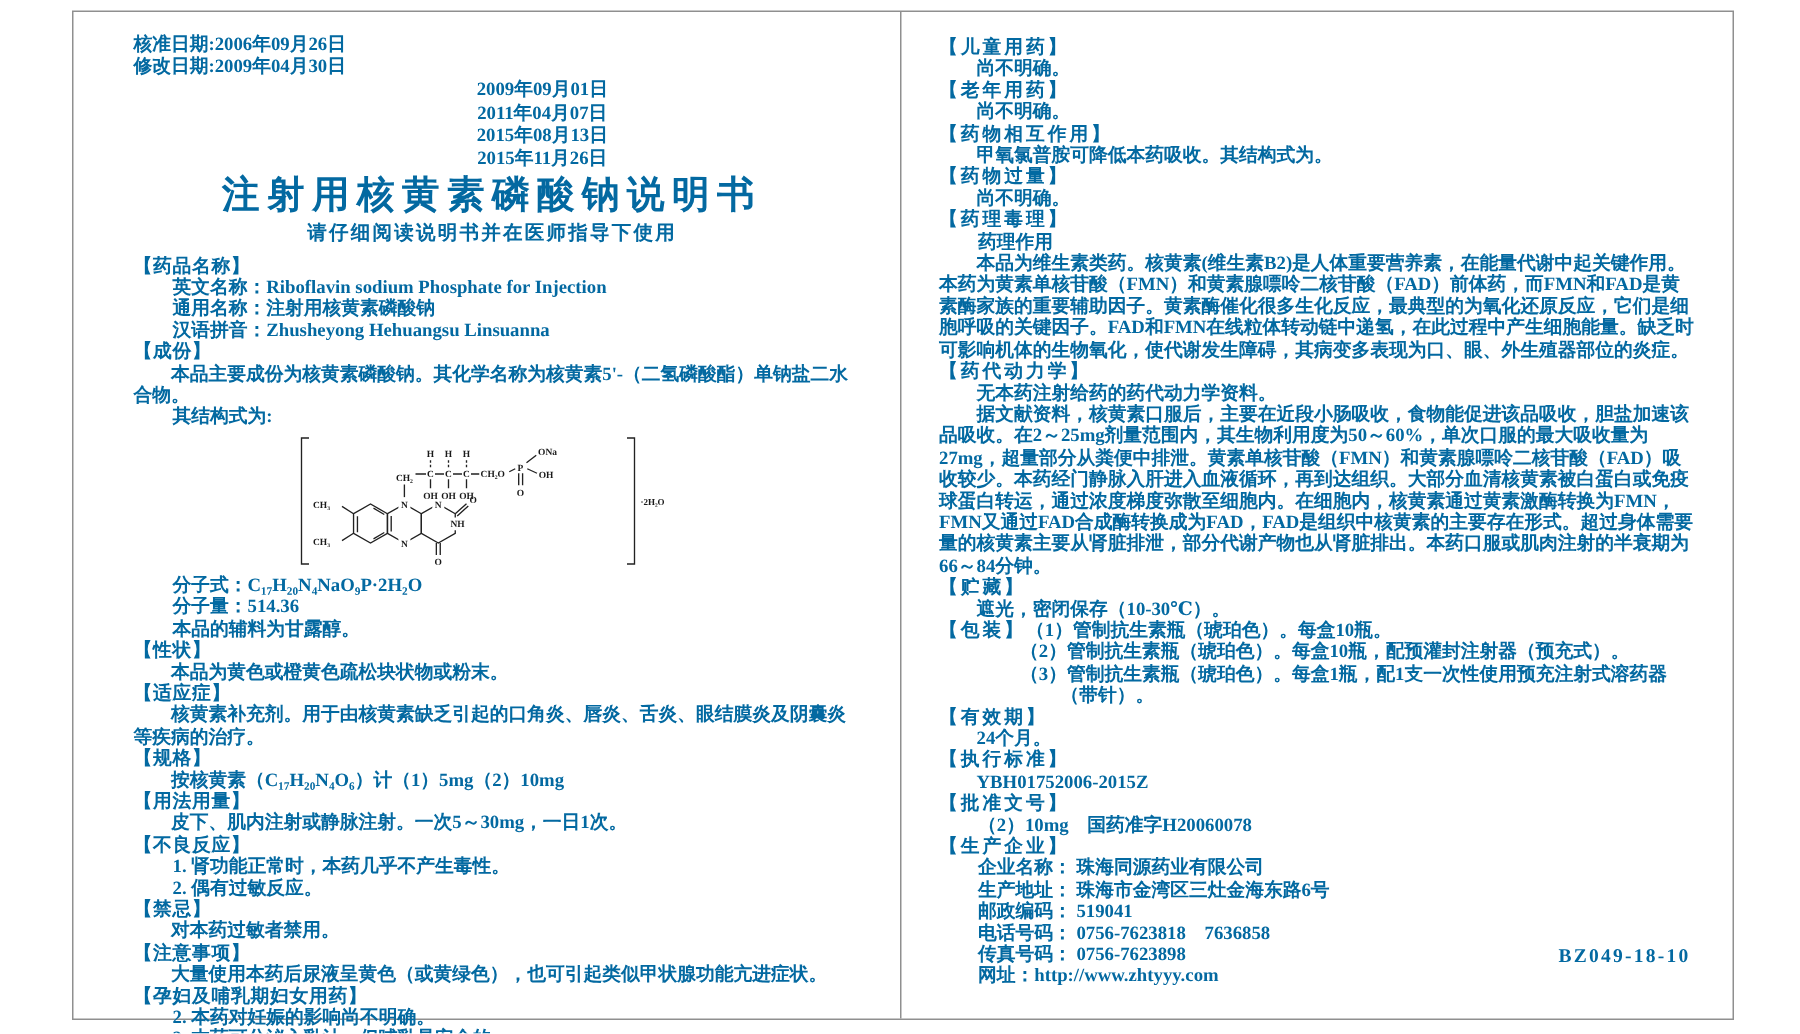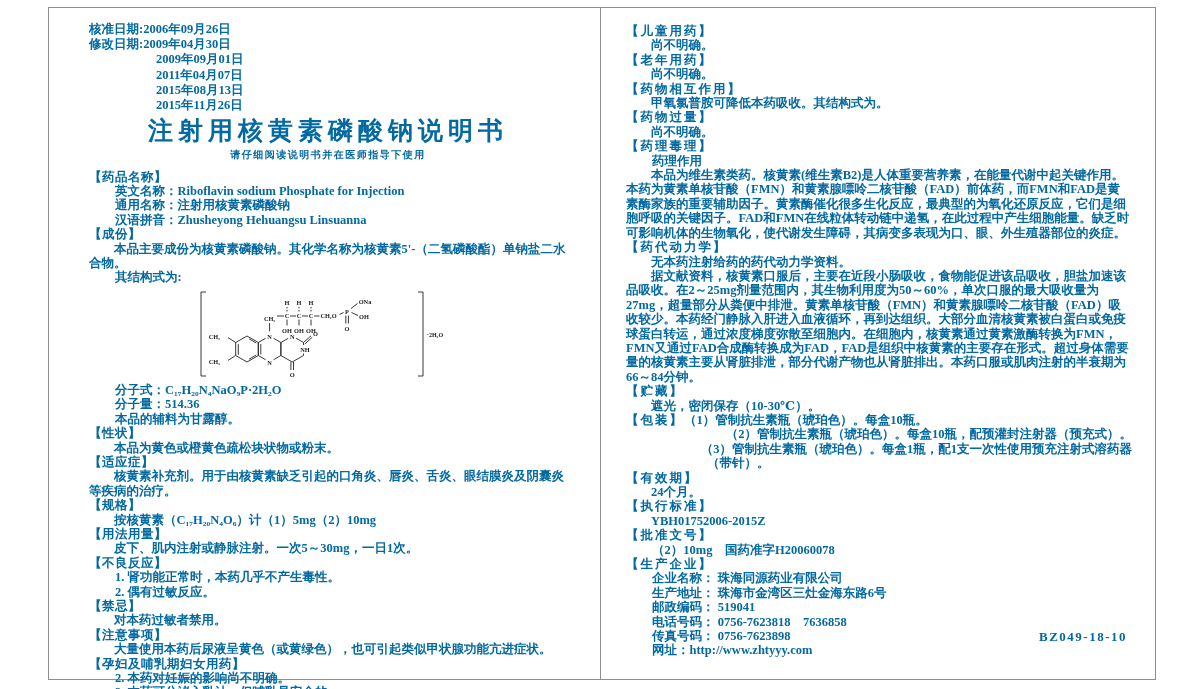--- a/index.html
+++ b/index.html
@@ -5,28 +5,28 @@
   html,body{margin:0;padding:0;background:#ffffff;}
   .canvas{position:relative;width:1200px;height:689px;background:#fff;overflow:hidden;
           font-family:"Liberation Serif","DejaVu Serif",serif;color:#0369a1;}
   .sheet{position:absolute;left:48px;top:7px;width:1106px;height:671px;
          border:1px solid #8f8f8f;background:#fff;}
   .fold-line{position:absolute;left:551px;top:0;bottom:0;width:1px;background:#8f8f8f;}
   .col{position:absolute;font-size:12.5px;line-height:14.4px;font-weight:bold;}
   .col-left{left:40px;top:14px;width:478px;}
   .col-right{left:577px;top:16px;width:506px;}
   .dates{line-height:15.2px;}
-  .date-indent{padding-left:67px;}
+  .date-indent{padding-left:67px;text-align:center;}
   .title{font-size:25px;line-height:28px;letter-spacing:5px;text-align:center;margin-top:4px;}
-  .subtitle{font-size:10px;text-align:center;letter-spacing:1.5px;margin:3px 0 7px 0;}
+  .subtitle{font-size:13px;text-align:center;letter-spacing:1.5px;margin:3px 0 7px 0;}
   .hd{letter-spacing:0.5px;}
   .hd-sp{letter-spacing:2px;}
   .ind{padding-left:26px;}
   .p{text-indent:2em;margin:0;}
-  .pack-ind{padding-left:54px;text-align:right;}
+  .pack-ind{padding-left:54px;}
   .pack-ind2{padding-left:81px;}
   .inline-row .hd-sp{display:inline;margin-top:28px;}
   .structure-row{display:flex;align-items:center;margin:2px 0 2px 96px;}
   .code{position:absolute;right:28px;bottom:34px;font-size:13px;letter-spacing:1.5px;font-weight:bold;}
   svg text{font-family:"Liberation Serif","DejaVu Serif",serif;font-weight:bold;fill:#1a1a1a;}
 </style>
 </head>
 <body>
 
 <div class="canvas">

